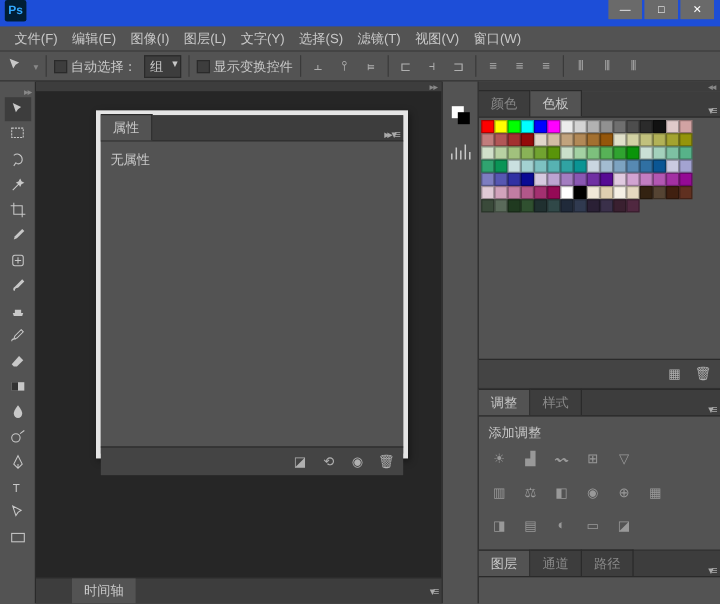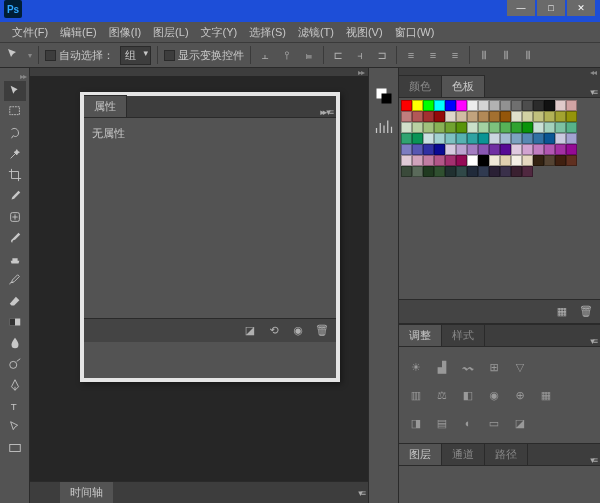--- a/index.html
+++ b/index.html
@@ -214,21 +214,21 @@
       <div class="timeline-tab">时间轴</div>
       <div class="flex-spacer"></div>
       <span class="panel-menu">▾≡</span>
     </div>
 
     <div class="panel" style="left:50px;top:24px;width:260px;height:290px">
       <div class="panel-tabs">
         <div class="panel-tab">属性</div>
         <span class="panel-menu">▸▸ &nbsp;▾≡</span>
       </div>
-      <div class="panel-body" style="height:200px">
+      <div class="panel-body" style="height:254px">
         <span>无属性</span>
       </div>
       <div class="panel-footer">
         <span class="opt-icon">◪</span>
         <span class="opt-icon">⟲</span>
         <span class="opt-icon">◉</span>
         <span class="opt-icon">🗑</span>
       </div>
     </div>
   </div>
@@ -374,20 +374,21 @@
         </div>
       </div>
 
       <div class="adjust-panel">
         <div class="panel-tabs">
           <div class="panel-tab">调整</div>
           <div class="panel-tab inactive">样式</div>
           <span class="panel-menu">▾≡</span>
         </div>
         <div class="adjust-body">
+          <div>添加调整</div>
           <div class="adjust-icons">
             <div class="adj-icon">☀</div>
             <div class="adj-icon">▟</div>
             <div class="adj-icon">〰</div>
             <div class="adj-icon">⊞</div>
             <div class="adj-icon">▽</div>
           </div>
           <div class="adjust-icons">
             <div class="adj-icon">▥</div>
             <div class="adj-icon">⚖</div>

